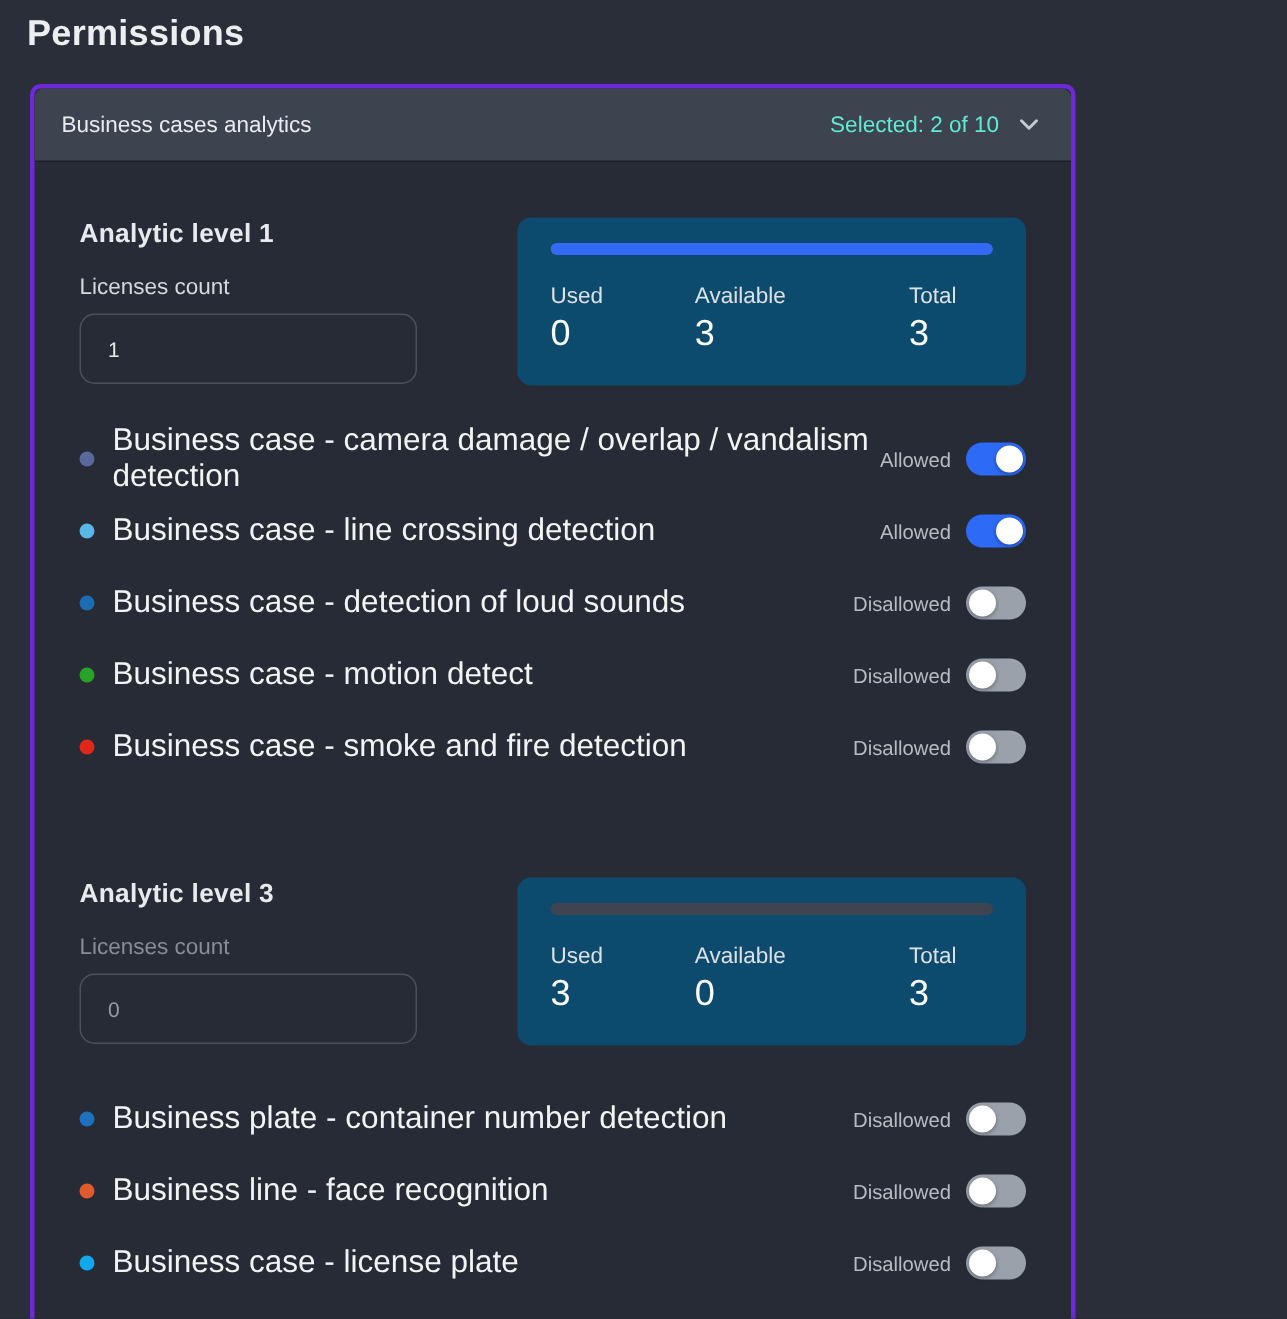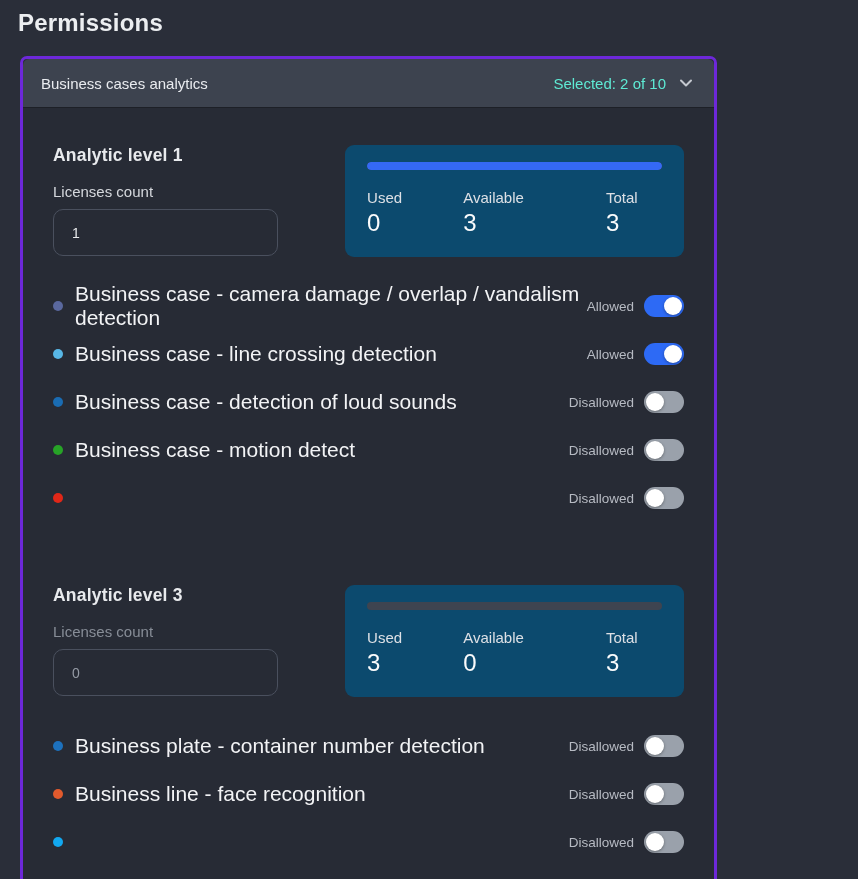--- a/index.html
+++ b/index.html
@@ -217,20 +217,21 @@
           <span class="case-label">Business case - motion detect</span>
           <span class="row-right">
             <span class="status-label">Disallowed</span>
             <span class="toggle off">
                 <span class="knob"></span>
               </span>
           </span>
         </div>
         <div class="case-row">
           <span class="dot" style="background-color: rgb(224, 39, 24);"></span>
+          <span class="case-label">Business case - smoke and fire detection</span>
           <span class="row-right">
             <span class="status-label">Disallowed</span>
             <span class="toggle off">
                 <span class="knob"></span>
               </span>
           </span>
         </div>
       </div>
     </div>
 
@@ -278,20 +279,21 @@
           <span class="case-label">Business line - face recognition</span>
           <span class="row-right">
             <span class="status-label">Disallowed</span>
             <span class="toggle off">
                 <span class="knob"></span>
               </span>
           </span>
         </div>
         <div class="case-row">
           <span class="dot" style="background-color: rgb(18, 168, 240);"></span>
+          <span class="case-label">Business case - license plate</span>
           <span class="row-right">
             <span class="status-label">Disallowed</span>
             <span class="toggle off">
                 <span class="knob"></span>
               </span>
           </span>
         </div>
       </div>
     </div>
 

